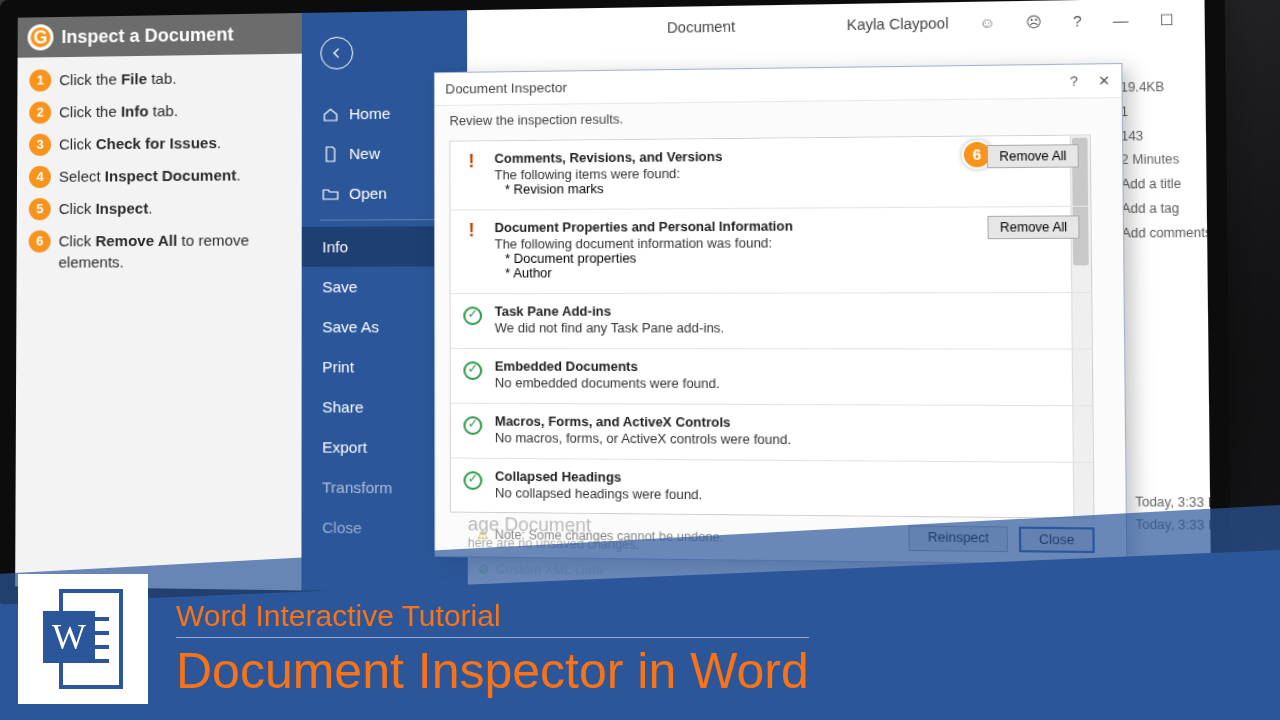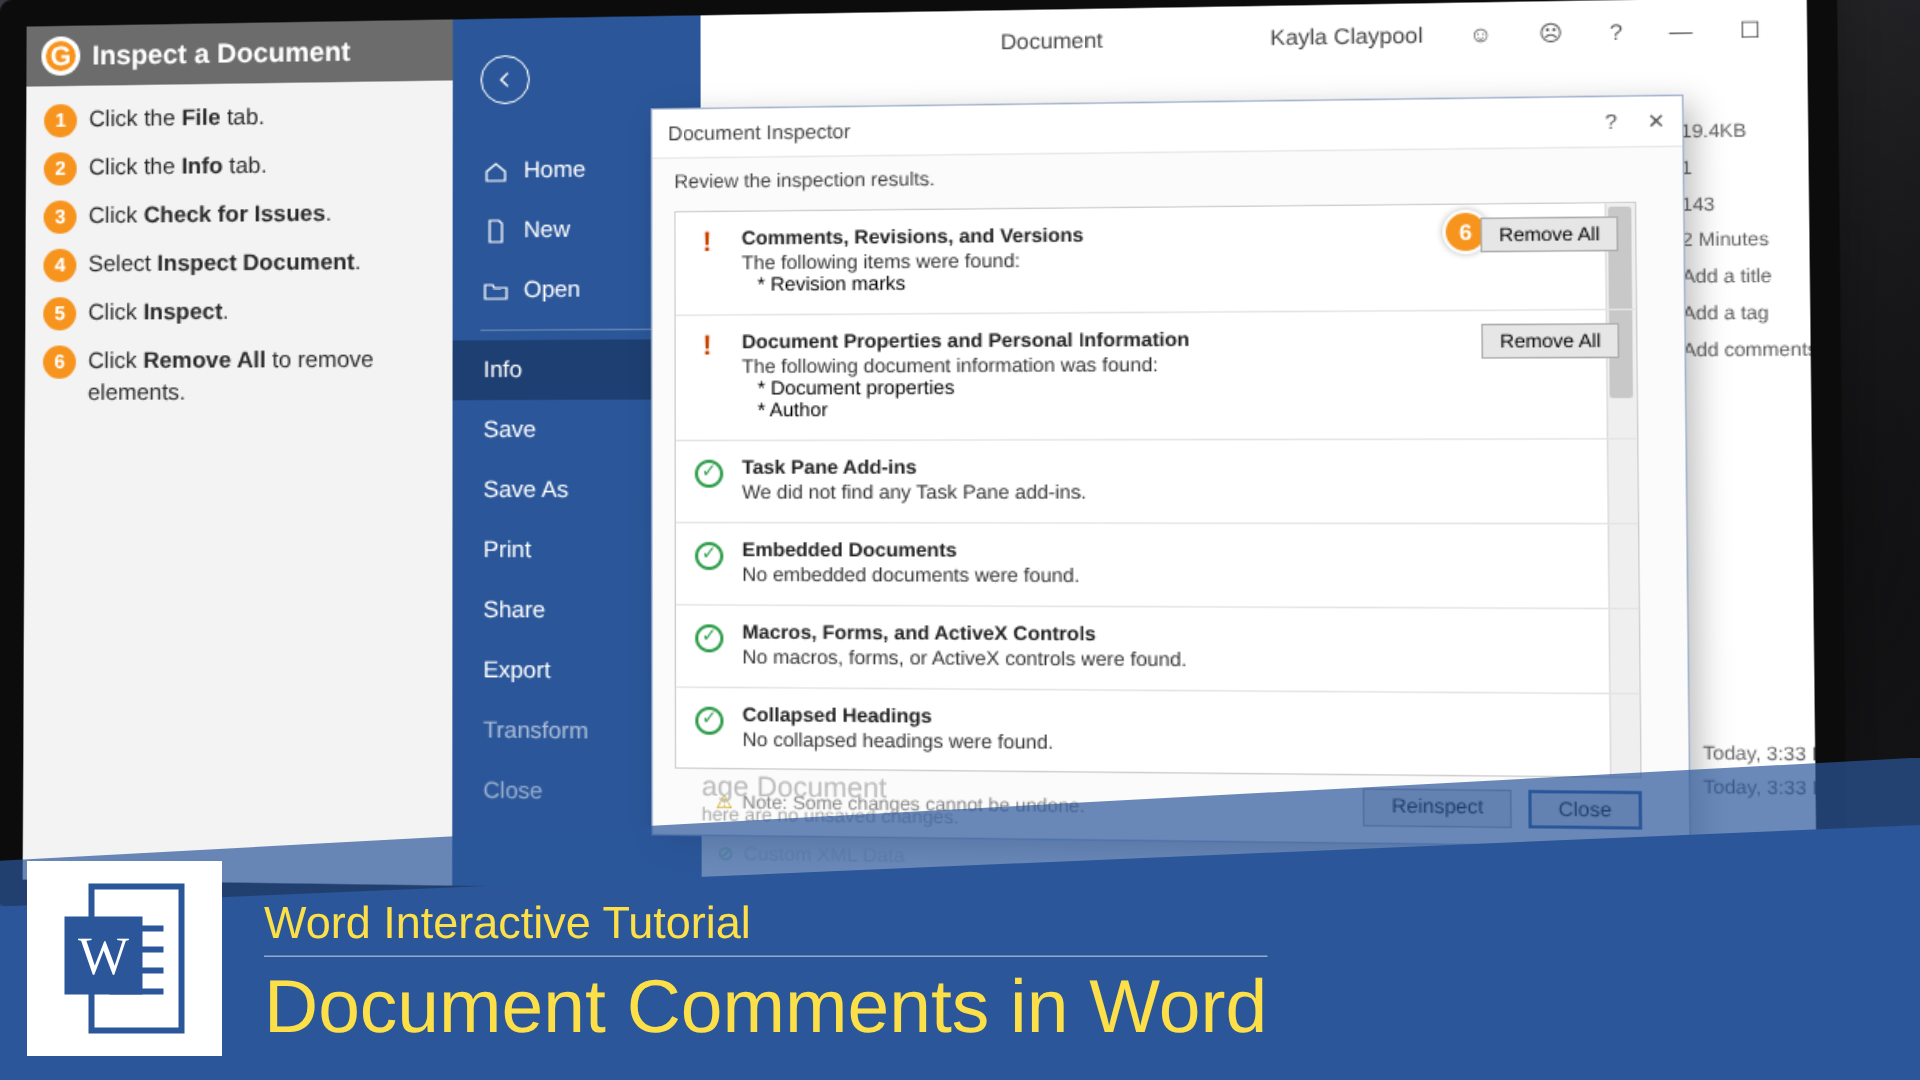--- a/index.html
+++ b/index.html
@@ -228,21 +228,21 @@
   }
   .hl-icon-inner .page::before { top:24px; }
   .hl-icon-inner .page::after { top:38px; box-shadow: 0 14px 0 #2b579a, 0 28px 0 #2b579a; }
   .hl-icon-inner .w {
     position:absolute; left:0; top:22px;
     width:52px; height:52px; background:#2b579a;
     display:flex; align-items:center; justify-content:center;
     color:#fff; font-size:36px; font-weight:400; font-family: "Segoe UI Light","Segoe UI";
   }
   .hl-text {
-    position:absolute; left:176px; bottom:20px; color:#fde047;
+    position:absolute; left:176px; bottom:20px; color:#f97316;
   }
   .hl-text .small { font-size:30px; font-weight:300; border-bottom:1px solid rgba(255,255,255,0.5); padding-bottom:4px; margin-bottom:4px; }
   .hl-text .big { font-size:50px; font-weight:300; }
 
   
   .faded { position:absolute; left:160px; top:488px; width:700px; color:#aaa; font-size:12px; }
   .faded2 { position:absolute; right:20px; bottom:60px; font-size:12px; color:#666; line-height:1.8; }
 </style>
 </head>
 <body>
@@ -444,15 +444,15 @@
   <div class="hl-bar-shadow"></div>
   <div class="hl-bar"></div>
   <div class="hl-icon">
     <div class="hl-icon-inner">
       <div class="page"></div>
       <div class="w">W</div>
     </div>
   </div>
   <div class="hl-text">
     <div class="small">Word Interactive Tutorial</div>
-    <div class="big">Document Comments in Word</div>
+    <div class="big">Document Inspector in Word</div>
   </div>
 </div>
 
 </body></html>

